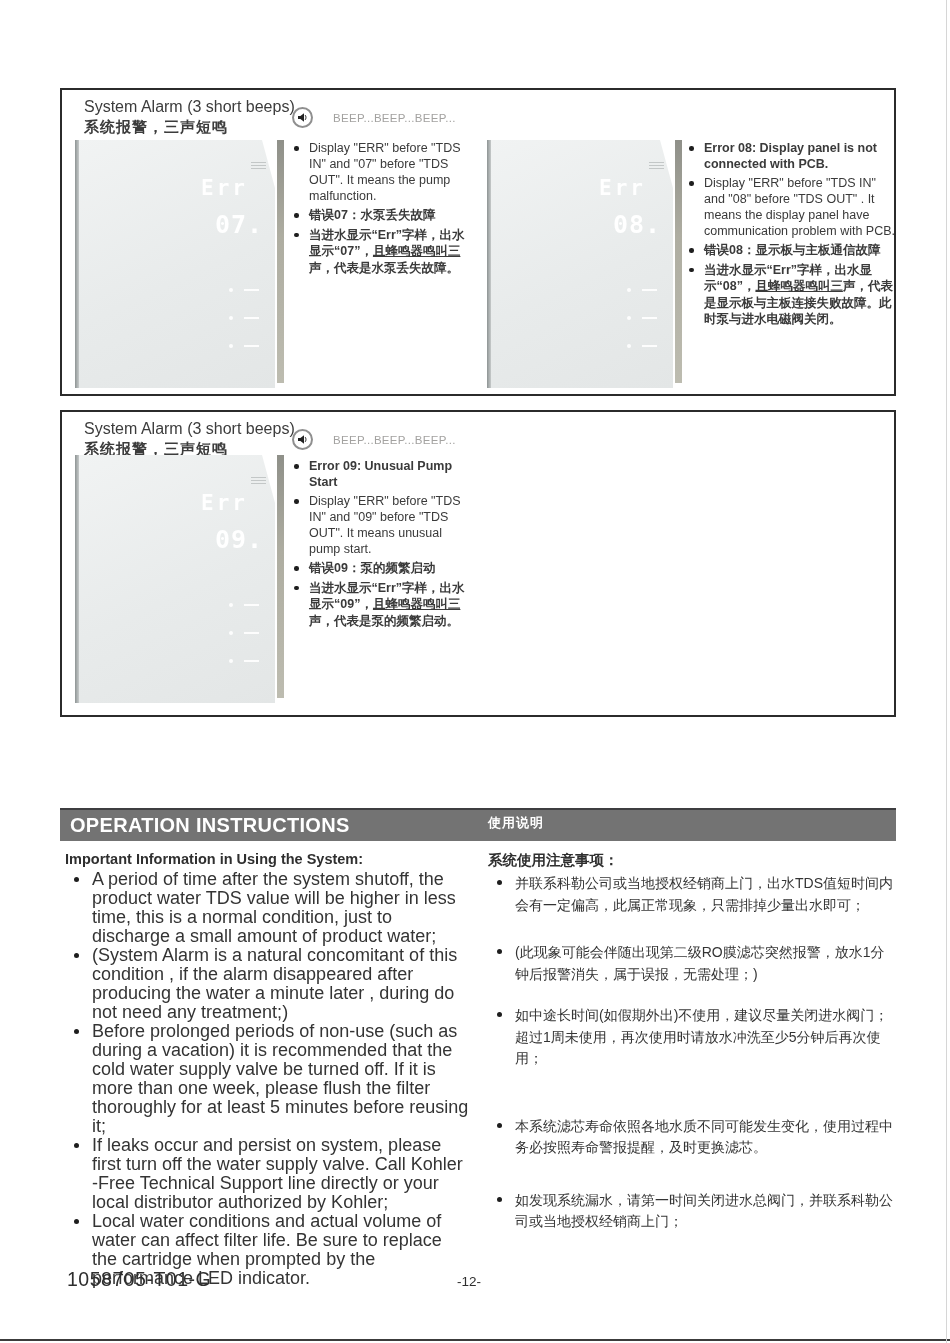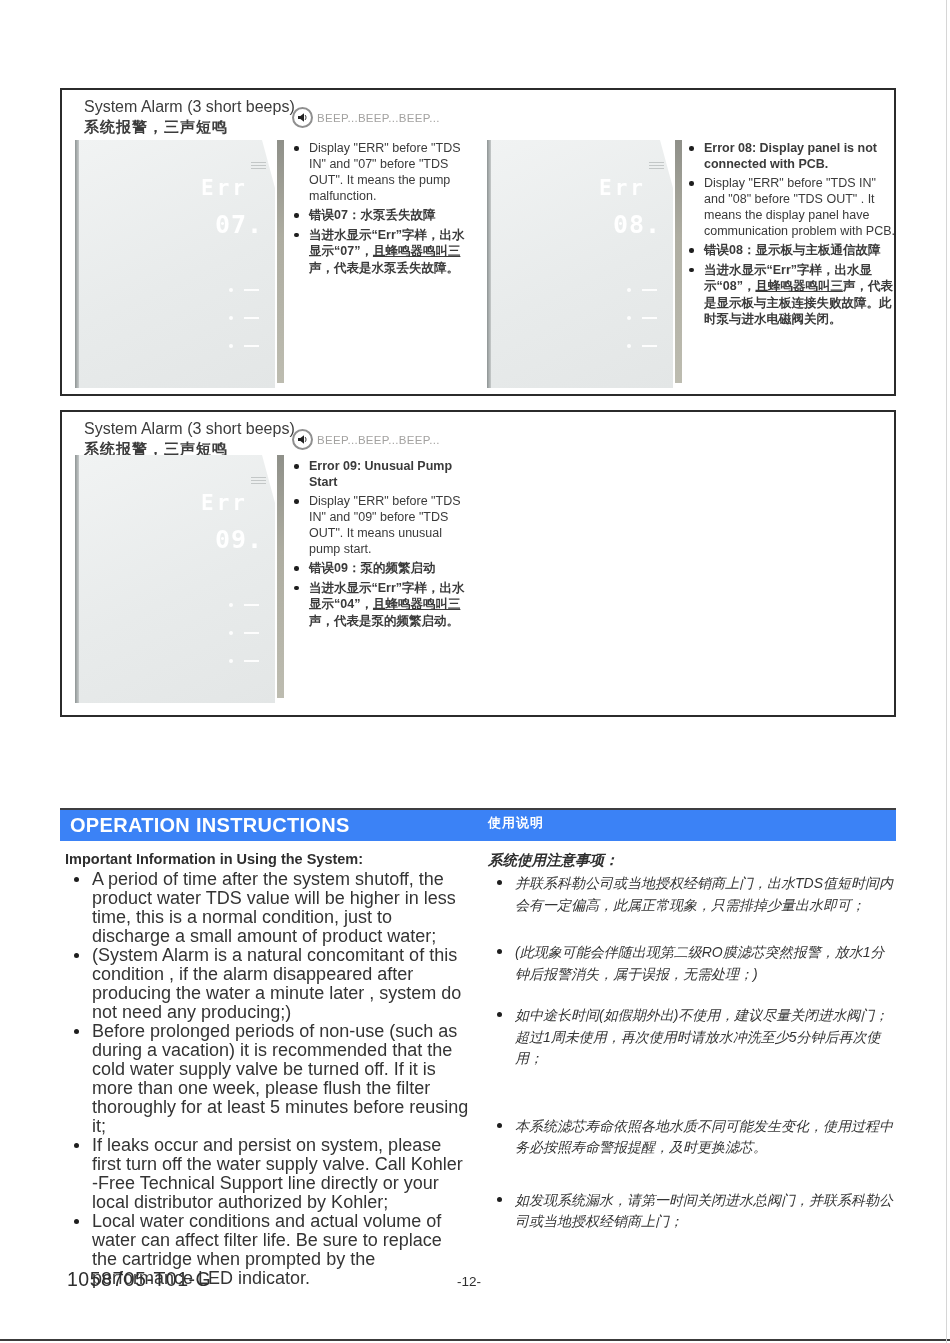--- a/index.html
+++ b/index.html
@@ -7,21 +7,21 @@
     width:950px; height:1343px; position:relative; background:#ffffff;
     font-family:"Liberation Sans", sans-serif; color:#333;
     overflow:hidden;
   }
   
   .panel { position:absolute; left:60px; width:836px; border:2px solid #2b2b2b; background:#fff; box-sizing:border-box; }
   #panel1 { top:88px;  height:308px; }
   #panel2 { top:410px; height:307px; }
   .panel-title { position:absolute; left:22px; top:7px; font-size:16px; line-height:20px; color:#3c3c3c; }
   .panel-title .zh { font-weight:bold; font-size:15px; letter-spacing:1px; }
-  .beep { position:absolute; left:230px; top:17px; display:flex; align-items:center; gap:4px; }
+  .beep { position:absolute; left:230px; top:17px; display:flex; align-items:center; gap:20px; }
   .beep .circ { width:17px; height:17px; border:2px solid #8f8f8f; border-radius:50%; display:flex; align-items:center; justify-content:center; background:#fff; }
   .beep .txt { color:#a3a2a0; font-size:11.5px; letter-spacing:0.3px; }
   
   .device { position:absolute; }
   #dev07 { left:13px;  top:50px; width:211px; height:248px; }
   #dev08 { left:425px; top:50px; width:197px; height:248px; }
   #dev09 { left:13px;  top:43px; width:211px; height:248px; }
   .dbody { position:absolute; left:0; top:0; right:11px; bottom:0;
     background:linear-gradient(155deg,#f1f3f3 0%,#e8ebeb 55%,#e3e6e6 100%);
     clip-path:polygon(0 0, calc(100% - 13px) 0, 100% 48px, 100% 100%, 0 100%); }
@@ -47,26 +47,26 @@
   #col09 { left:228px; top:46px; width:182px; }
   ul.bul { list-style:none; margin:0; padding:0; }
   ul.bul li { position:relative; padding-left:19px; margin-bottom:3px; }
   ul.bul li::before { content:""; position:absolute; left:4px; top:6px; width:4.5px; height:4.5px; background:#1e1e1e; border-radius:50%; }
   ul.bul.zh { }
   ul.bul.zh li { font-weight:bold; line-height:16.5px; }
   .b { font-weight:bold; }
   .u { text-decoration:underline; }
   
   #opbar { position:absolute; left:60px; top:808px; width:836px; height:33px;
-    background:#3b82f6; border-top:2px solid #3e3e40; box-sizing:border-box; }
+    background:#737373; border-top:2px solid #3e3e40; box-sizing:border-box; }
   #opbar .en { position:absolute; left:10px; top:4px; color:#fff; font-weight:bold; font-size:20px; letter-spacing:0.3px; }
   #opbar .zh { position:absolute; left:428px; top:4px; color:#fff; font-weight:bold; font-size:13px; letter-spacing:1px; }
   .opcol { position:absolute; top:851px; }
   #open { left:65px;  width:404px; }
-  #opzh { left:488px; width:410px;font-style:italic; }
+  #opzh { left:488px; width:410px; }
   .ophead { font-weight:bold; font-size:14.5px; color:#2f2f2f; margin:0 0 3px 0; }
   .opcol ul { list-style:none; margin:0; padding:0; }
   .opcol li { position:relative; padding-left:27px; font-size:18px; line-height:19px; color:#343434; }
   .opcol li::before { content:""; position:absolute; left:9px; top:7px; width:5px; height:5px; background:#1e1e1e; border-radius:50%; }
   #opzh li { line-height:21.5px; font-size:14px; }
   #opzh li:nth-child(1){ margin-bottom:16px; }
   #opzh li:nth-child(2){ margin-bottom:20px;margin-top:26px; }
   #opzh li:nth-child(3){ margin-bottom:46px; }
   #opzh li:nth-child(4){ margin-bottom:31px; }
   
@@ -211,35 +211,35 @@
     </div>
   </div>
 
   <div class="errcol" id="col09">
     <ul class="bul">
       <li class="b">Error 09: Unusual Pump Start</li>
       <li>Display "ERR" before "TDS IN" and "09" before "TDS OUT". It means unusual pump start.</li>
     </ul>
     <ul class="bul zh">
       <li>错误09：泵的频繁启动</li>
-      <li><span>当进水显示“Err”字样，出水显示“04”，</span><span class="u">且蜂鸣器鸣叫三</span><span>声，代表是泵的频繁启动。</span></li>
+      <li><span>当进水显示“Err”字样，出水显示“09”，</span><span class="u">且蜂鸣器鸣叫三</span><span>声，代表是泵的频繁启动。</span></li>
     </ul>
   </div>
 </div>
 
 <div id="opbar">
   <span class="en">OPERATION INSTRUCTIONS</span>
   <span class="zh">使用说明</span>
 </div>
 
 <div class="opcol" id="open">
   <p class="ophead">Important Information in Using the System:</p>
   <ul>
     <li>A period of time after the system shutoff,  the product water TDS value will be higher in less time, this is a normal condition, just to discharge a small amount of product water;</li>
-    <li>(System Alarm is a natural concomitant of this condition , if the alarm disappeared after producing the water a minute later , system do not need any producing;)</li>
+    <li>(System Alarm is a natural concomitant of this condition , if the alarm disappeared after producing the water a minute later , during do not need any treatment;)</li>
     <li>Before prolonged periods of non-use (such as during a vacation) it is recommended that the cold water supply valve be turned off. If it is more than one week, please flush the filter thoroughly for at least 5 minutes before reusing it;</li>
     <li>If leaks occur and persist on system, please first turn off the water supply valve. Call Kohler -Free Technical Support line directly or your local distributor authorized by Kohler;</li>
     <li>Local water conditions and actual volume of water can affect filter life. Be sure to replace the cartridge when prompted by the performance LED indicator.</li>
   </ul>
 </div>
 
 <div class="opcol" id="opzh">
   <p class="ophead">系统使用注意事项：</p>
   <ul>
     <li>并联系科勒公司或当地授权经销商上门，出水TDS值短时间内会有一定偏高，此属正常现象，只需排掉少量出水即可；</li>

